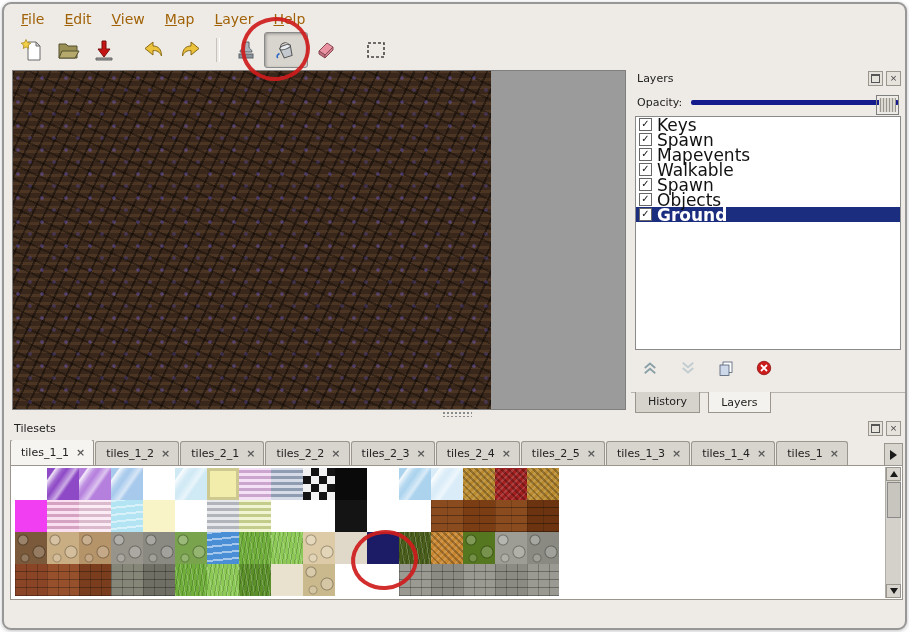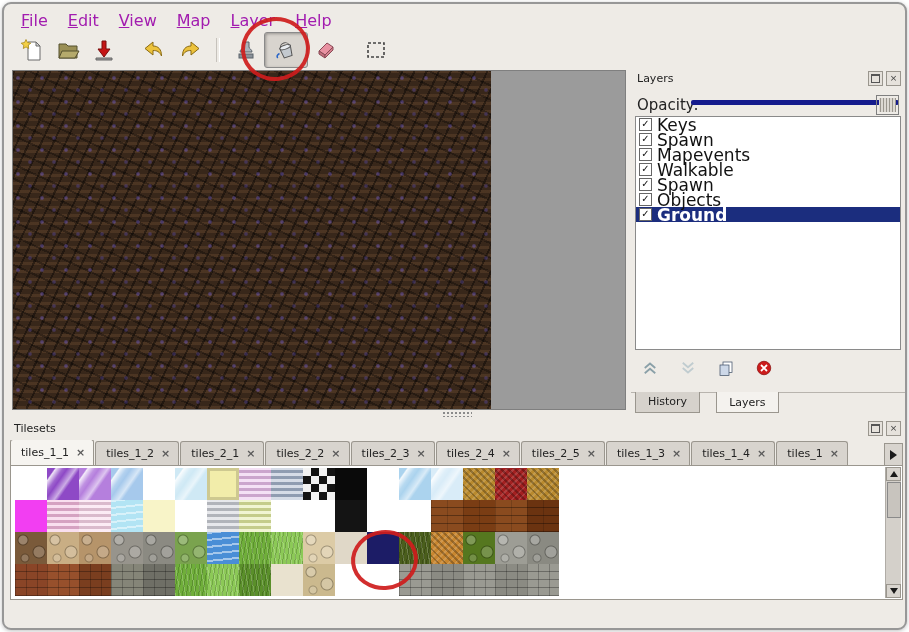--- a/index.html
+++ b/index.html
@@ -2,21 +2,21 @@
 <html><head>
 <meta charset="utf-8">
 <style>
   html,body{margin:0;padding:0;background:#ffffff;font-family:"DejaVu Sans",sans-serif;}
   .stage{position:relative;width:909px;height:632px;overflow:hidden;}
   .window{position:absolute;left:2px;top:2px;width:901px;height:624px;border:2px solid #979797;
           border-radius:9px;background:#eeebe6;overflow:hidden;box-shadow:0 1px 4px rgba(0,0,0,.25);}
 
   
   .menubar{position:absolute;left:8px;top:5px;height:20px;display:flex;gap:2px;}
-  .menu-item{padding:2px 9px;font-size:16px;color:#a21caf;cursor:default;}
+  .menu-item{padding:2px 9px;font-size:14px;color:#a16207;cursor:default;}
   .menu-item u{text-decoration:underline;}
 
   
   .toolbar{position:absolute;left:10px;top:28px;right:10px;height:36px;display:flex;align-items:center;}
   .tool{width:34px;height:30px;display:flex;align-items:center;justify-content:center;border:1px solid transparent;
         border-radius:3px;background:transparent;}
   .tool svg{width:24px;height:24px;}
   .tool.active{border:1px solid #8a8a8a;background:#d8d4ce;box-shadow:inset 1px 1px 3px rgba(0,0,0,.3);
                width:42px;height:34px;}
   .tb-gap{width:14px;}
@@ -44,40 +44,40 @@
   .panel-titlebar{position:absolute;left:0;top:0;right:0;height:17px;display:flex;align-items:center;}
   .panel-title{font-size:11px;color:#222;padding-left:6px;}
   .panel-btns{margin-left:auto;display:flex;gap:3px;padding-right:4px;}
   .mini-btn{width:13px;height:13px;border:1px solid #9a968e;background:#e6e2dc;display:flex;
             align-items:center;justify-content:center;font-size:9px;color:#444;line-height:1;}
   .detach-glyph{width:7px;height:6px;border:1px solid #555;border-top-width:2px;}
 
   
   .layers-panel{position:absolute;left:627px;top:66px;width:274px;height:344px;}
   .opacity-row{position:absolute;left:4px;top:24px;right:4px;height:16px;}
-  .opacity-label{position:absolute;left:2px;top:2px;font-size:15px;color:#222;text-align:right;}
+  .opacity-label{position:absolute;left:2px;top:2px;font-size:11px;color:#222;text-align:right;}
   .opacity-slider{position:absolute;left:56px;right:2px;top:1px;height:14px;}
   .opacity-track{position:absolute;left:0;right:0;top:5px;height:5px;background:#151b8d;border-radius:2px;}
   .opacity-handle{position:absolute;right:0;top:0;width:17px;height:14px;background:#dcd8d2;
     border:1px solid #7f7f7f;background-image:repeating-linear-gradient(90deg,#9a968e 0 1px,transparent 1px 3px);
     background-clip:content-box;padding:2px 2px;}
   .layer-list{position:absolute;left:4px;top:46px;right:4px;height:232px;background:#ffffff;
               border:1px solid #8a8a8a;overflow:hidden;}
   .layer-row{display:flex;align-items:center;height:15px;padding-left:3px;gap:5px;}
   .layer-row.selected{background:#1b2d7e;}
   .layer-row.selected .layer-label{color:#ffffff;font-weight:bold;}
   .layer-check{width:11px;height:11px;border:1px solid #666;background:#fff;font-size:10px;line-height:10px;
                text-align:center;color:#111;flex:0 0 11px;}
   .layer-label{font-size:17px;color:#111;}
   .layer-actions{position:absolute;left:10px;top:288px;height:24px;display:flex;gap:20px;align-items:center;}
   .layer-actions svg{width:18px;height:18px;}
   .dock-tabs-line{position:absolute;left:0;right:0;top:322px;border-top:1px solid #b8b4ae;}
   .dock-tabs{position:absolute;left:4px;top:322px;display:flex;}
   .dock-tab{padding:3px 12px;font-size:11px;color:#222;background:#d6d2cc;border:1px solid #9a968e;
-            border-top:none;margin-right:16px;text-align:center;}
+            border-top:none;margin-right:8px;text-align:center;}
   .dock-tab.active{background:#f4f2ee;position:relative;top:0;padding-top:4px;}
 
   
   .tilesets-panel{position:absolute;left:4px;top:416px;width:897px;height:184px;}
   .ts-tabs{position:absolute;left:2px;top:20px;right:22px;height:25px;display:flex;overflow:hidden;align-items:flex-end;}
   .ts-tab{display:flex;align-items:center;gap:7px;padding:3px 8px 3px 10px;background:#d8d4ce;
           border:1px solid #9a968e;border-bottom:none;border-radius:3px 3px 0 0;margin-right:1px;height:17px;flex:0 0 auto;}
   .ts-tab.active{background:#f6f4f0;height:19px;}
   .ts-tab-label{font-size:11px;color:#222;white-space:nowrap;}
   .ts-tab-close{font-size:11px;font-weight:bold;color:#5a5a5a;line-height:1;}

